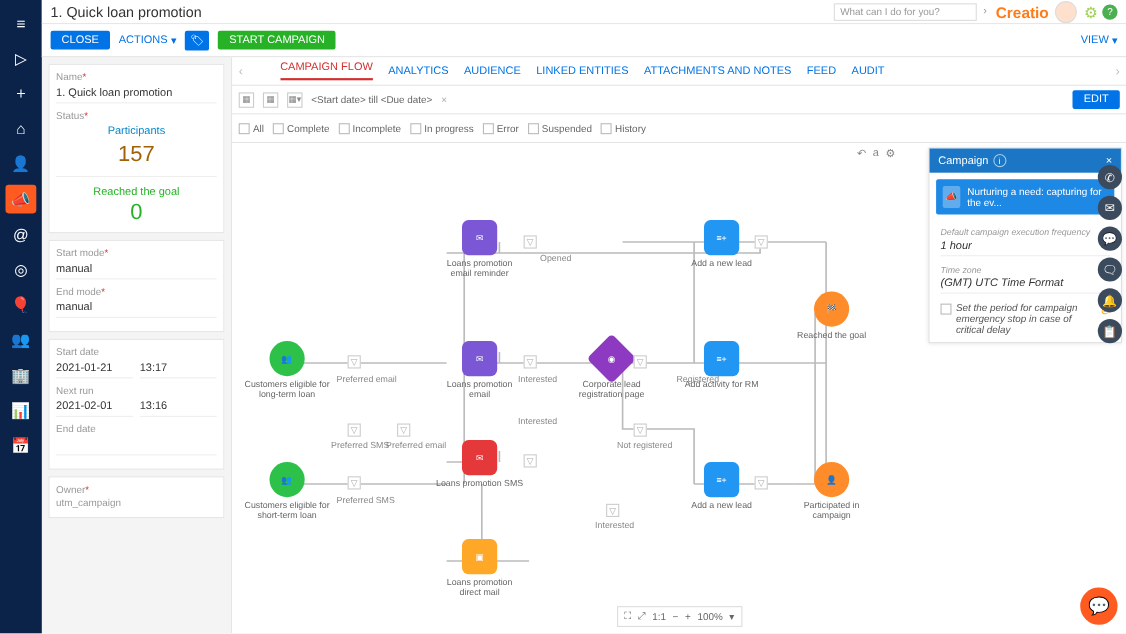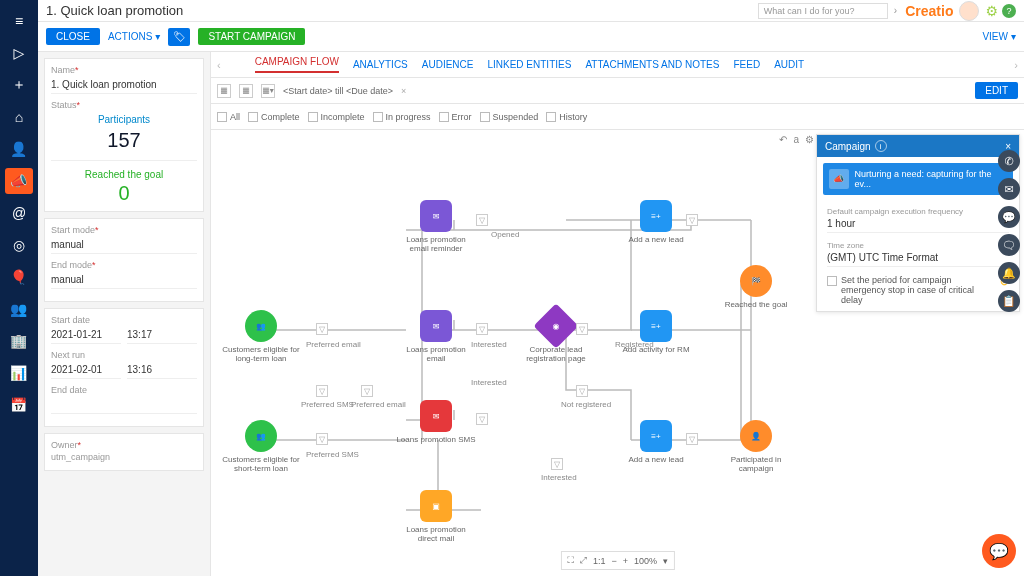--- a/index.html
+++ b/index.html
@@ -24,21 +24,21 @@
 .btn-start { background:#26b126; }
 .view-link { margin-left:auto; color:#0073e6; font-size:10px; display:flex;align-items:center;gap:3px; cursor:pointer;}
 .content { flex:1; display:flex; overflow:hidden; }
 .left-col { width: 172px; padding: 6px; display:flex; flex-direction:column; gap:6px; font-size:10px; color:#666; overflow-y:auto;}
 .card { background:#fff; border:1px solid #e5e5e5; padding:6px; }
 .field label { font-size:9px; color:#999; display:block; margin-bottom:2px;}
 .field .req { color:#d32f2f; }
 .field .val { font-size:10px; color:#333; border-bottom:1px solid #eee; padding:2px 0 3px; margin-bottom:6px;}
 .stat-card { text-align:center; }
 .stat-label { color:#0088cc; font-size:10px; margin:4px 0;}
-.stat-num { font-size:20px; color:#0f172a;}
+.stat-num { font-size:20px; color:#a16207;}
 .stat-label2 { color:#26b126; font-size:10px; margin:8px 0 2px; border-top:1px solid #eee; padding-top:8px;}
 .stat-num2 { font-size:20px; color:#26b126;}
 .center { flex:1; display:flex; flex-direction:column; background:#fff; border-left:1px solid #e5e5e5; position:relative;}
 .tabs { display:flex; align-items:center; border-bottom:1px solid #e5e5e5; height:26px; padding:0 6px; font-size:10px; color:#0073e6; gap:14px;}
 .tabs .chev { color:#bbb; font-size:11px; cursor:pointer;}
 .tabs .tab { cursor:pointer;}
 .tabs .tab.active { color:#d32f2f; border-bottom:2px solid #d32f2f; padding-bottom:4px;margin-left:20px;}
 .filter-row { display:flex; align-items:center; height:26px; border-bottom:1px solid #e5e5e5; padding:0 6px; font-size:9px; color:#666; gap:8px;}
 .filter-row .mini-icon { width:14px; height:14px; border:1px solid #ccc; display:inline-flex;align-items:center;justify-content:center;font-size:8px;color:#888;}
 .filter-chk { display:flex; align-items:center; gap:3px;}
@@ -55,27 +55,27 @@
 .c-purple { background:#7b57d6; }
 .c-red { background:#e5383b; }
 .c-blue { background:#2196f3; }
 .c-orange { background:#ff8c2b; }
 .c-violet { background:#8e39c2; }
 .c-amber { background:#ffa726; }
 .edge-label { position:absolute; font-size:8px; color:#888; }
 .flt { position:absolute; width:12px; height:12px; border:1px solid #ccc; background:#fff; display:flex;align-items:center;justify-content:center;font-size:8px;color:#aaa;}
 .canvas-toolbar { position:absolute; right:210px; top:4px; display:flex; gap:6px; font-size:10px; color:#888;}
 .tb-ic { cursor:pointer; }
-.right-panel { position:absolute; right:4px; top:4px; width:204px; background:#fff; border:1px solid #e0e0e0; font-size:9px; color:#555; box-shadow:0 1px 4px rgba(0,0,0,0.1);}
+.right-panel { position:absolute; right:4px; top:4px; width:176px; background:#fff; border:1px solid #e0e0e0; font-size:9px; color:#555; box-shadow:0 1px 4px rgba(0,0,0,0.1);}
 .panel-head { background:#1b77c5; color:#fff; padding:5px 8px; display:flex;align-items:center; font-size:10px;}
 .panel-head .close { margin-left:auto; cursor:pointer; }
 .panel-head .info { margin-left:4px; width:12px;height:12px;border:1px solid rgba(255,255,255,0.6);border-radius:50%;font-size:8px;display:flex;align-items:center;justify-content:center;}
 .panel-banner { background:#1e88e5; color:#fff; margin:6px; padding:6px; font-size:9px; display:flex; align-items:center; gap:6px; border-radius:2px;}
 .panel-banner .ico { background:rgba(255,255,255,0.3); width:20px;height:20px;display:flex;align-items:center;justify-content:center;border-radius:2px;}
-.panel-body { padding:6px 10px; }
+.panel-body { padding:6px 10px;font-style:italic; }
 .panel-body .lbl { color:#999; font-size:8px; margin-bottom:2px;}
 .panel-body .v { font-size:10px; color:#333; border-bottom:1px solid #eee; padding-bottom:3px; margin-bottom:8px;}
 .panel-chk { display:flex; align-items:flex-start; gap:4px; font-size:9px;}
 .panel-chk .box { width:10px;height:10px;border:1px solid #bbb;margin-top:1px;flex-shrink:0;}
 .panel-chk .warn { margin-left:auto; color:#ffb300; font-size:11px;}
 .zoom-bar { position:absolute; bottom:6px; left:50%; transform:translateX(-50%); display:flex; align-items:center; gap:6px; background:#fff; border:1px solid #ddd; padding:3px 6px; font-size:9px; color:#666;}
 .zoom-bar .zb { cursor:pointer; }
 .side-circles { position:absolute; right:4px; top:150px; display:flex; flex-direction:column; gap:6px;}
 .circ { width:22px;height:22px;border-radius:50%; background:#3b4a5c; color:#fff; display:flex;align-items:center;justify-content:center;font-size:11px;cursor:pointer;}
 .chat-fab { position:absolute; right:8px; bottom:8px; width:34px;height:34px;border-radius:50%;background:#ff5a1f;color:#fff;display:flex;align-items:center;justify-content:center;font-size:16px;cursor:pointer;}

